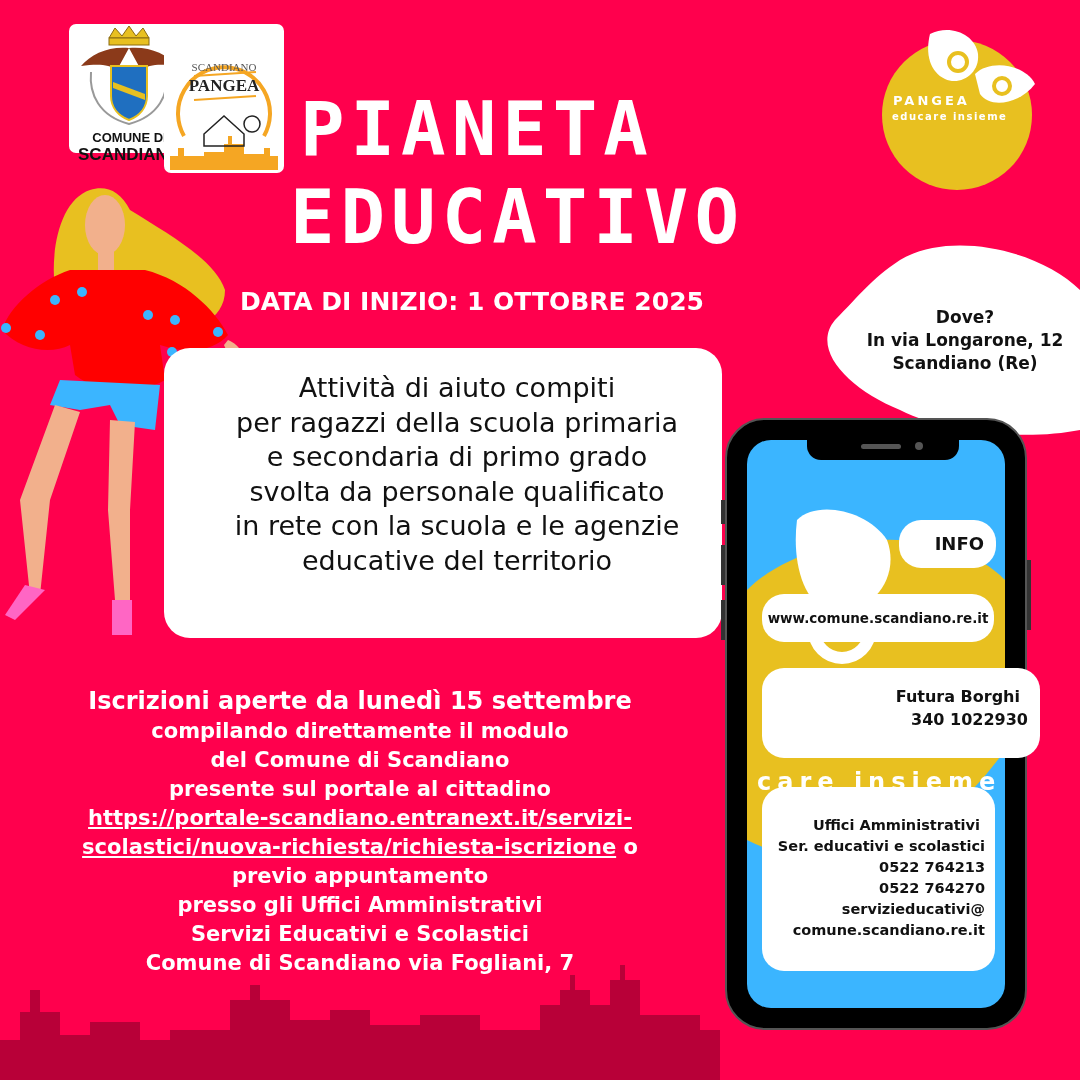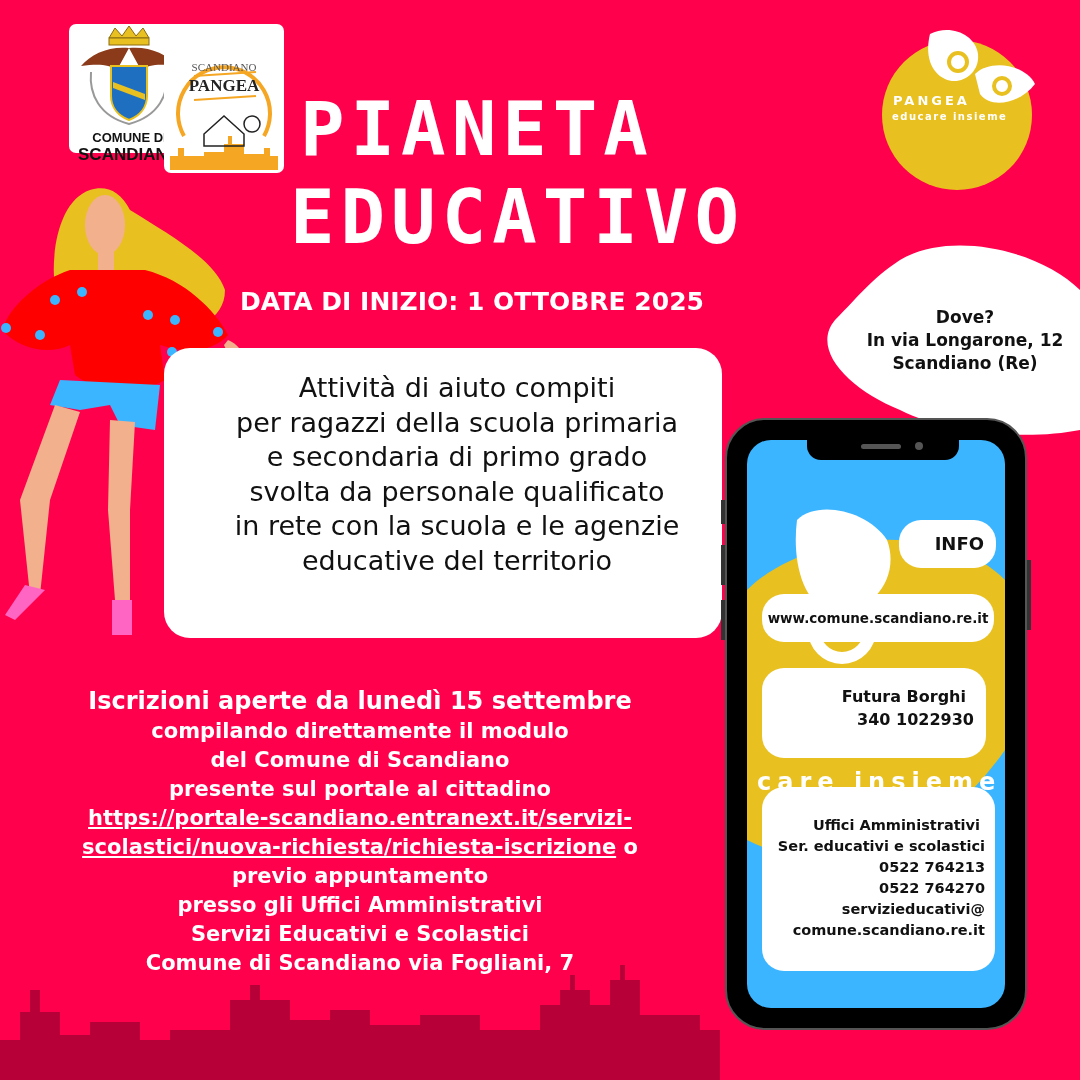--- a/index.html
+++ b/index.html
@@ -135,21 +135,21 @@
 <div class="abs" style="left:721px;top:545px;width:4px;height:40px;background:#333;"></div>
 <div class="abs" style="left:721px;top:600px;width:4px;height:40px;background:#333;"></div>
 <div class="abs" style="left:1027px;top:560px;width:4px;height:70px;background:#333;"></div>
 
 <div class="abs bubble" style="left:899px;top:520px;width:97px;height:48px;font-size:18px;line-height:48px;padding-right:12px;box-sizing:border-box;">
   <span>INFO</span>
 </div>
 <div class="abs bubble" style="left:762px;top:594px;width:232px;height:48px;font-size:13.5px;line-height:48px;text-align:center;">
   <span>www.comune.scandiano.re.it</span>
 </div>
-<div class="abs bubble" style="left:762px;top:668px;width:224px;height:90px;font-size:16px;line-height:23px;padding:17px 12px 0 0;box-sizing:border-box;">
+<div class="abs bubble" style="left:762px;top:668px;width:278px;height:90px;font-size:16px;line-height:23px;padding:17px 12px 0 0;box-sizing:border-box;">
   <div style="padding-right:8px;">Futura Borghi</div>
   <div>340 1022930</div>
 </div>
 <div class="abs bubble" style="left:762px;top:787px;width:233px;height:184px;font-size:14.5px;line-height:21px;padding:28px 10px 0 0;box-sizing:border-box;">
   <div style="padding-right:5px;">Uffici Amministrativi</div>
   <div>Ser. educativi e scolastici</div>
   <div>0522 764213</div>
   <div>0522 764270</div>
   <div>servizieducativi@</div>
   <div>comune.scandiano.re.it</div>

